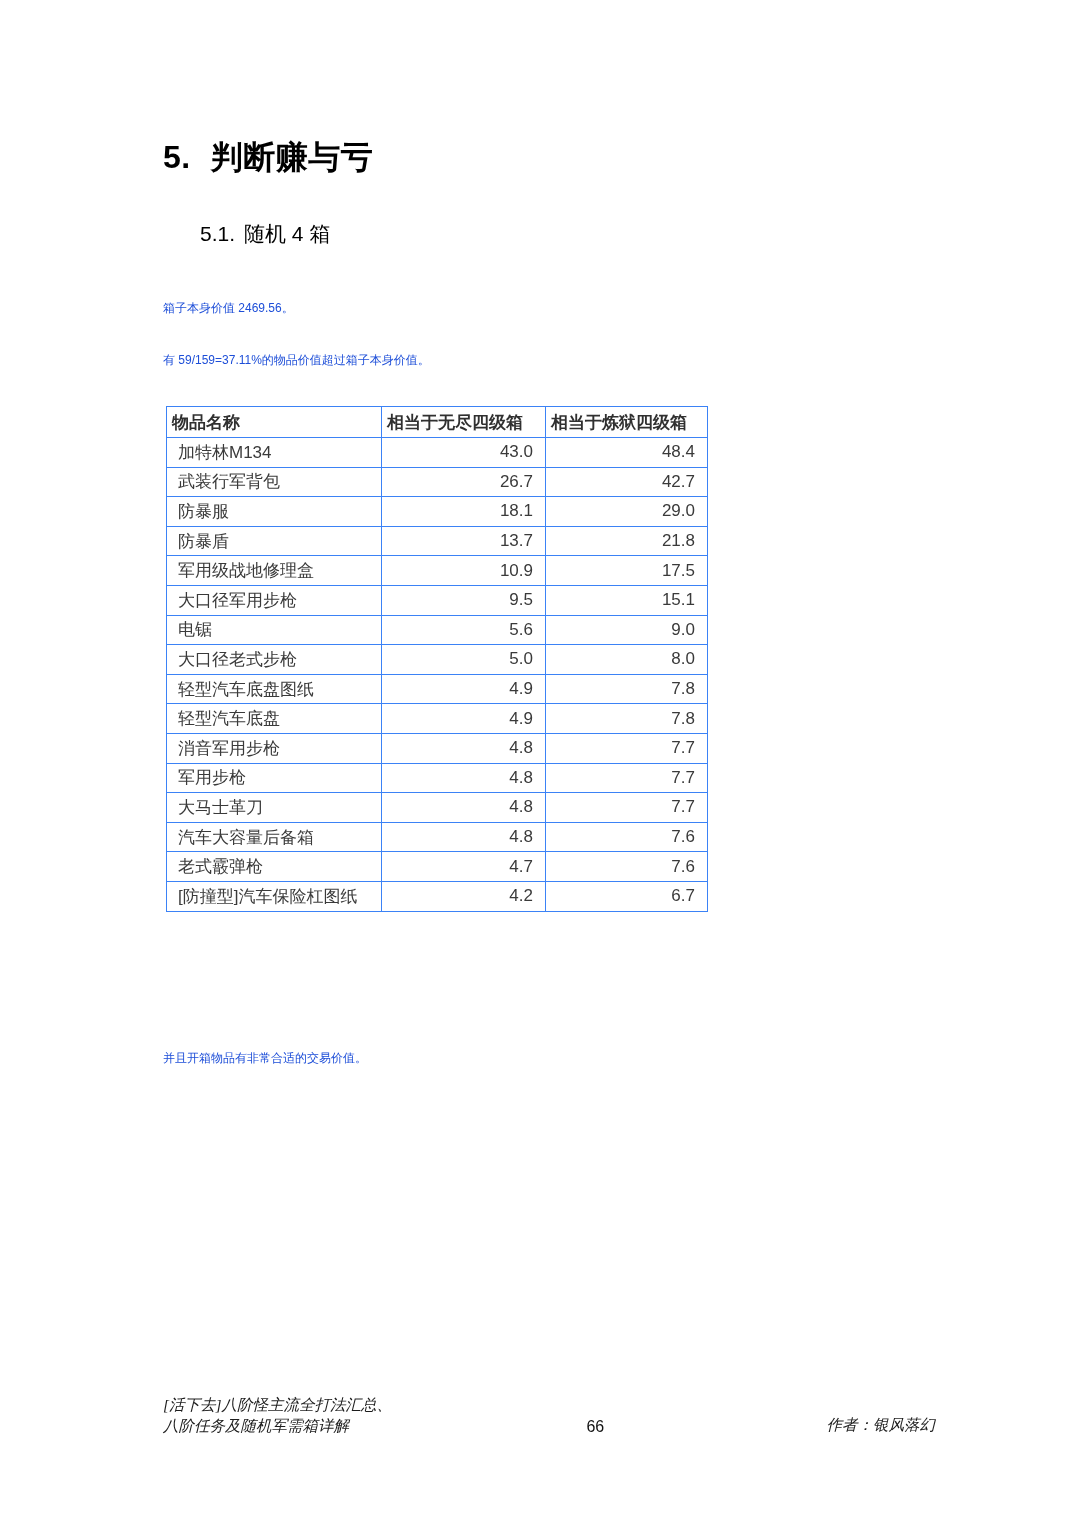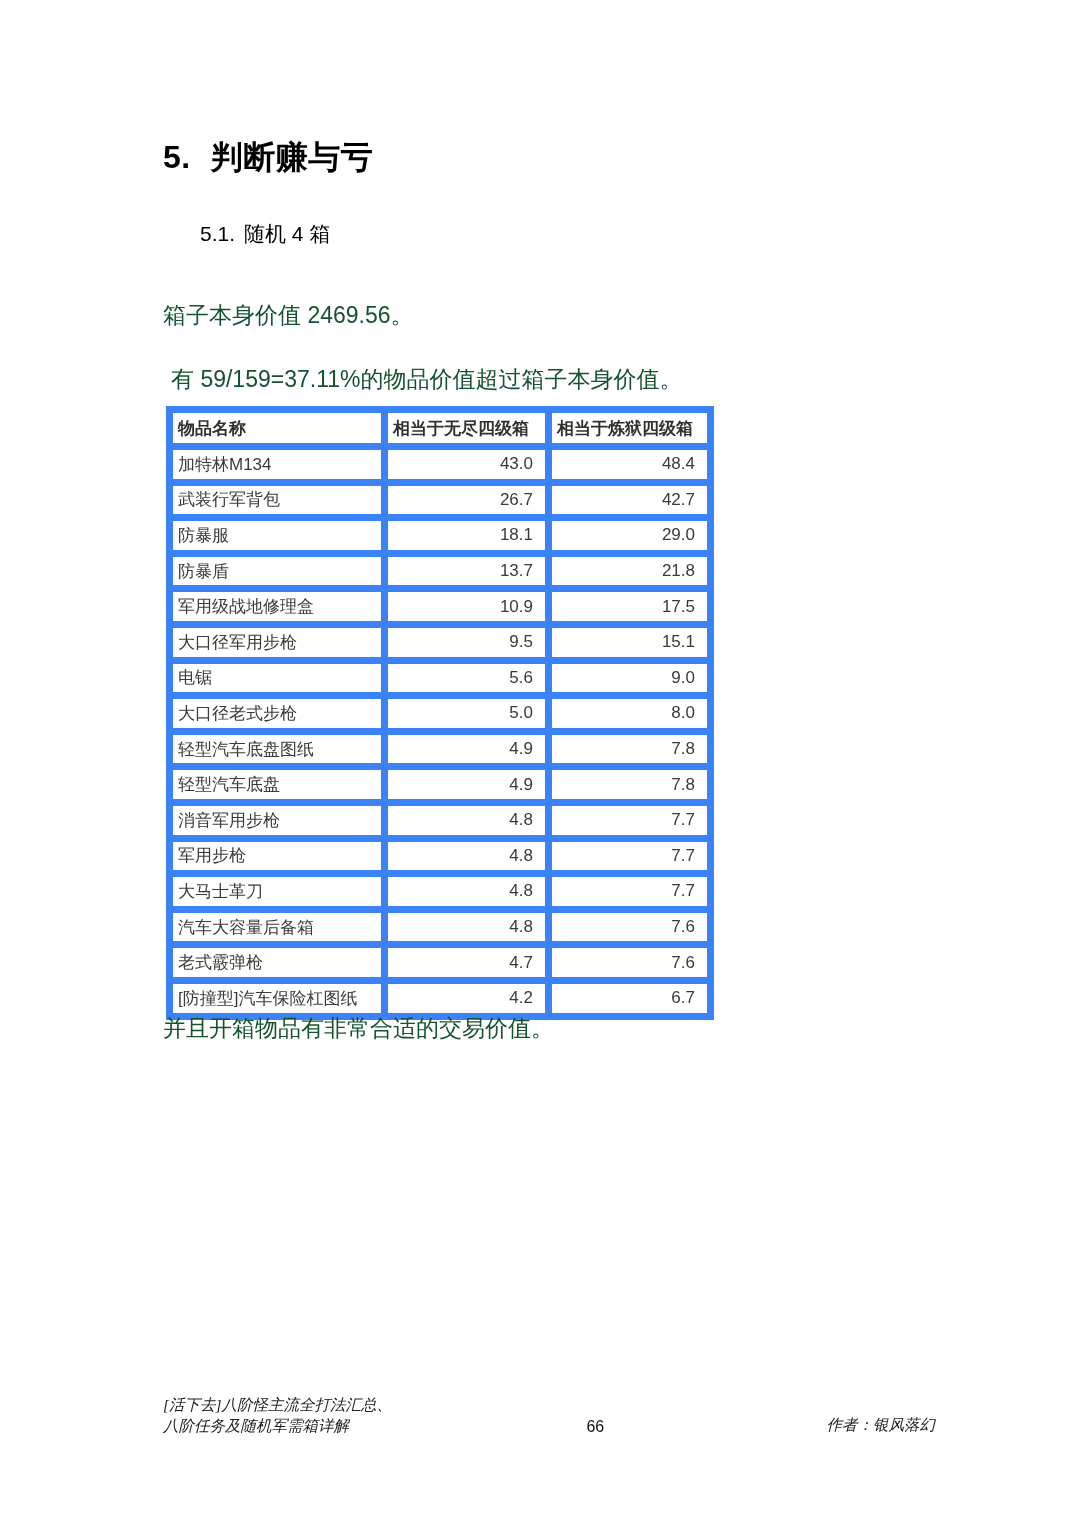--- a/index.html
+++ b/index.html
@@ -37,59 +37,59 @@
     font-weight: normal;
     color: #000000;
     white-space: nowrap;
   }
   .h2 .num { margin-right: 9px; }
 
   
   .para {
     position: absolute;
     left: 163px;
-    font-size: 23px;
-    color: #14532d;
+    font-size: 12px;
+    color: #1d4ed8;
     white-space: nowrap;
   }
   .para1 { top: 300px; }
-  .para2 { top: 364px; margin-left: 8px; }
+  .para2 { top: 352px; }
   .note1 { top: 1007px; }
-  .note2 { top: 1013px; }
+  .note2 { top: 1050px; }
 
   
   table.items {
     position: absolute;
     top: 406px;
     left: 166px;
     border-collapse: collapse;
     table-layout: fixed;
     width: 541px;
     font-size: 17px;
     color: #3a3a3a;
   }
   table.items col.c1 { width: 215px; }
   table.items col.c2 { width: 164px; }
   table.items col.c3 { width: 162px; }
   table.items th, table.items td {
-    border: 7px solid #3b82f6;
+    border: 1px solid #3b82f6;
     padding: 0;
     overflow: hidden;
     white-space: nowrap;
   }
   table.items th {
     height: 30px;
     font-weight: bold;
     color: #303030;
     text-align: left;
     padding-left: 5px;
   }
   table.items td {
     height: 28.6px;
-    padding-left: 5px;
+    padding-left: 11px;
   }
   table.items td.num {
     text-align: right;
     padding-right: 12px;
     padding-left: 0;
   }
 
   
   .footer {
     position: absolute;

